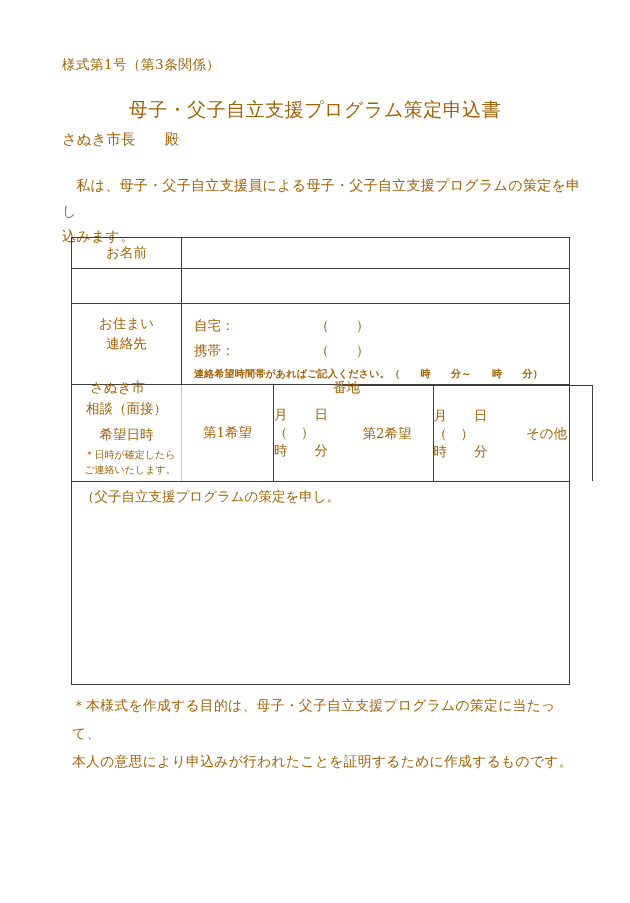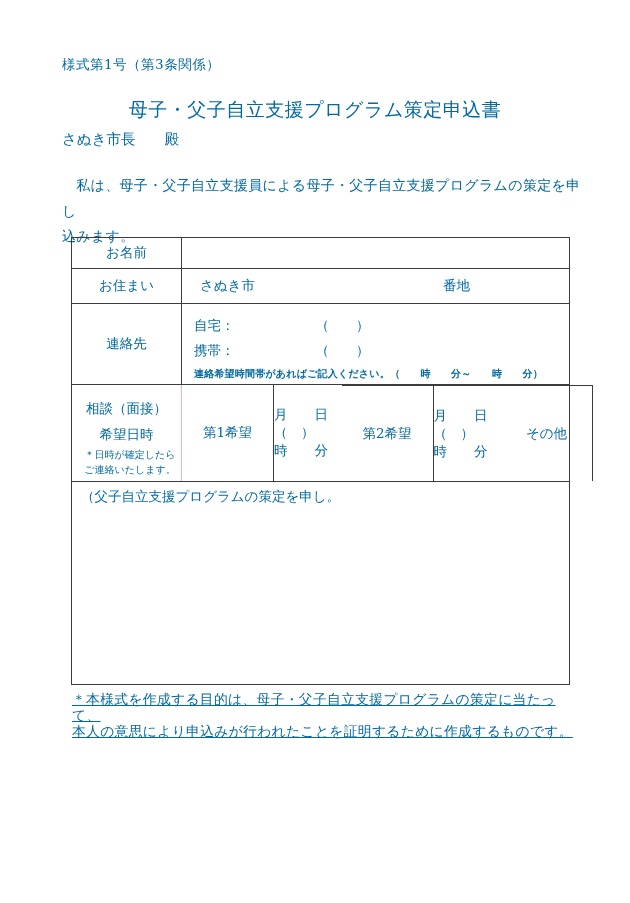--- a/index.html
+++ b/index.html
@@ -1,21 +1,21 @@
 <!DOCTYPE html>
 <html><head>
 <meta charset="utf-8">
 <style>
   html,body { margin:0; padding:0; background:#f2f2f2; }
   .page {
     position:relative;
     width:630px; height:903px;
     margin:0 auto;
     background:#ffffff;
-    color:#0369a1;
+    color:#a16207;
     font-family:"DejaVu Serif","Liberation Serif",serif;
     overflow:hidden;
   }
   .form-number {
     position:absolute; left:62px; top:56px;
     font-size:13.5px; letter-spacing:0.5px;
   }
   .doc-title {
     position:absolute; left:0; top:97px; width:630px;
     text-align:center; font-size:19px; letter-spacing:0.5px;
@@ -39,21 +39,21 @@
   }
   .trow { display:flex; border-top:1px solid #3c3c3c; box-sizing:border-box; flex:0 0 auto; }
   .trow.first { border-top:none; }
   .cell-label {
     width:110px; flex:0 0 110px;
     border-right:1px solid #3c3c3c;
     display:flex; align-items:center; justify-content:center;
     box-sizing:border-box;
   }
   .r1 { height:30px; }
-  .r2 { height:35px; }
+  .r2 { height:35px;flex-direction:column; }
   .r3 { height:81px; }
   .r456 { height:97px; }
   .r7 { flex:1 1 auto; border-top:1px solid #3c3c3c; padding:6px 9px; box-sizing:border-box; }
 
   .r1-value { flex:1; }
   .r2-value { flex:1; position:relative; display:flex; align-items:center; padding-left:18px; box-sizing:border-box; }
   .banchi { position:absolute; left:261px; top:50%; transform:translateY(-50%); }
 
   .r3-value { flex:1; padding:9px 0 0 12px; box-sizing:border-box; }
   .phone-line { line-height:25px; }
@@ -76,21 +76,21 @@
   .sublabel {
     width:92px; flex:0 0 92px;
     border-right:1px solid #3c3c3c;
     display:flex; align-items:center; justify-content:center;
     box-sizing:border-box;
   }
   .subvalue { flex:1; display:flex; align-items:center; justify-content:center; }
 
   .footer {
     position:absolute; left:72px; top:691px; width:510px;
-    font-size:13.8px; line-height:16px; letter-spacing:0.3px;text-decoration:underline;
+    font-size:13.8px; line-height:28px; letter-spacing:0.3px;
   }
 </style>
 </head>
 <body>
 
 <div class="page">
 
   <div class="form-number">様式第1号（第3条関係）</div>
   <div class="doc-title">母子・父子自立支援プログラム策定申込書</div>
   <div class="addressee">さぬき市長　　殿</div>

